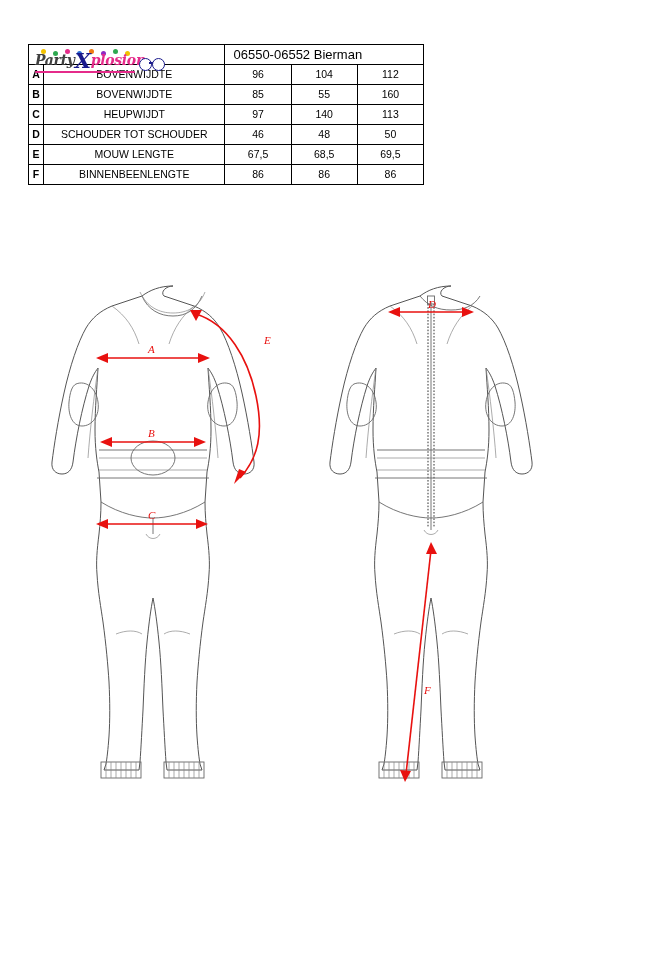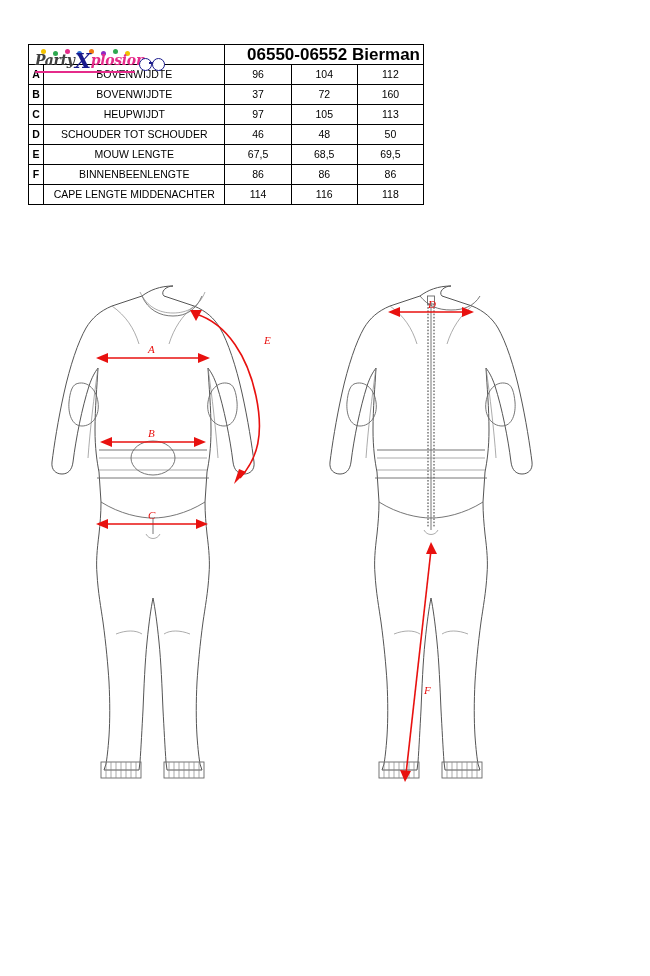--- a/index.html
+++ b/index.html
@@ -45,25 +45,24 @@
   .col-letter { width: 15px; text-align: center; font-weight: bold; font-size: 10.5px;}
   .col-label  { width: 181px; text-align: center; }
   .col-val    { width: 66px;  text-align: center; }
 
   .logo-cell {
     height: 36px;
     padding: 0 !important;
     position: relative;
   }
   .title-cell {
-    font-weight: bold;
-    font-size: 17px;
+    font-weight: normal;
+    font-size: 13px;
     padding-left: 8px !important;
     vertical-align: middle;
-    text-align: right;
   }
   .hdr-row td { font-weight: bold; }
   .hdr-label { font-weight: bold; }
 
   
   .logo {
     position: absolute;
     left: 6px; top: 4px;
     width: 132px; height: 28px;
   }
@@ -213,29 +212,29 @@
         <tr>
           <td class="col-letter">A</td>
           <td class="col-label">BOVENWIJDTE</td>
           <td class="col-val">96</td>
           <td class="col-val">104</td>
           <td class="col-val">112</td>
         </tr>
         <tr>
           <td class="col-letter">B</td>
           <td class="col-label">BOVENWIJDTE</td>
-          <td class="col-val">37</td>
-          <td class="col-val">72</td>
+          <td class="col-val">85</td>
+          <td class="col-val">55</td>
           <td class="col-val">160</td>
         </tr>
         <tr>
           <td class="col-letter">C</td>
           <td class="col-label">HEUPWIJDT</td>
           <td class="col-val">97</td>
-          <td class="col-val">105</td>
+          <td class="col-val">140</td>
           <td class="col-val">113</td>
         </tr>
         <tr>
           <td class="col-letter">D</td>
           <td class="col-label">SCHOUDER TOT SCHOUDER</td>
           <td class="col-val">46</td>
           <td class="col-val">48</td>
           <td class="col-val">50</td>
         </tr>
         <tr>
@@ -244,27 +243,20 @@
           <td class="col-val">67,5</td>
           <td class="col-val">68,5</td>
           <td class="col-val">69,5</td>
         </tr>
         <tr>
           <td class="col-letter">F</td>
           <td class="col-label">BINNENBEENLENGTE</td>
           <td class="col-val">86</td>
           <td class="col-val">86</td>
           <td class="col-val">86</td>
-        </tr>
-        <tr>
-          <td class="col-letter"></td>
-          <td class="col-label">CAPE LENGTE MIDDENACHTER</td>
-          <td class="col-val">114</td>
-          <td class="col-val">116</td>
-          <td class="col-val">118</td>
         </tr>
       </tbody>
     </table>
   </div>
 
   <div class="figures">
     <svg class="fig" width="650" height="560" viewBox="0 0 650 560" xmlns="http://www.w3.org/2000/svg">
 
       <g>
 

